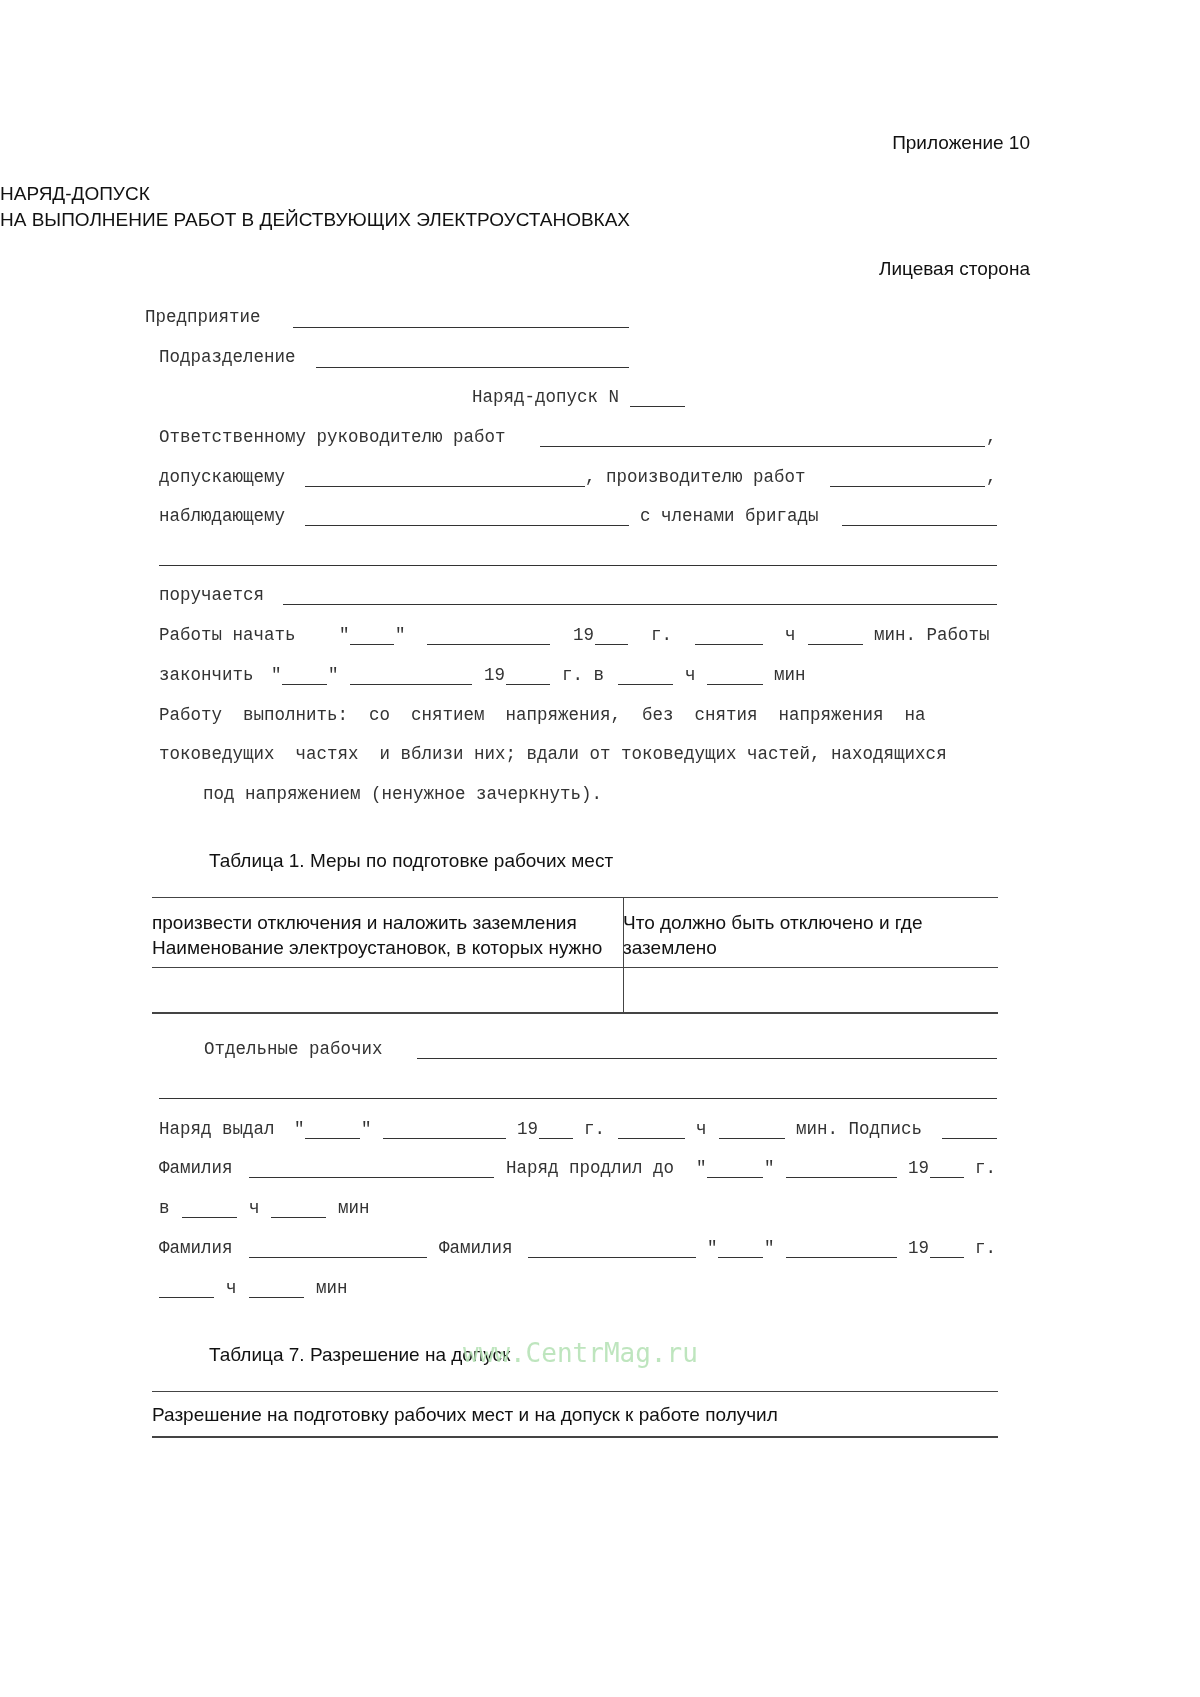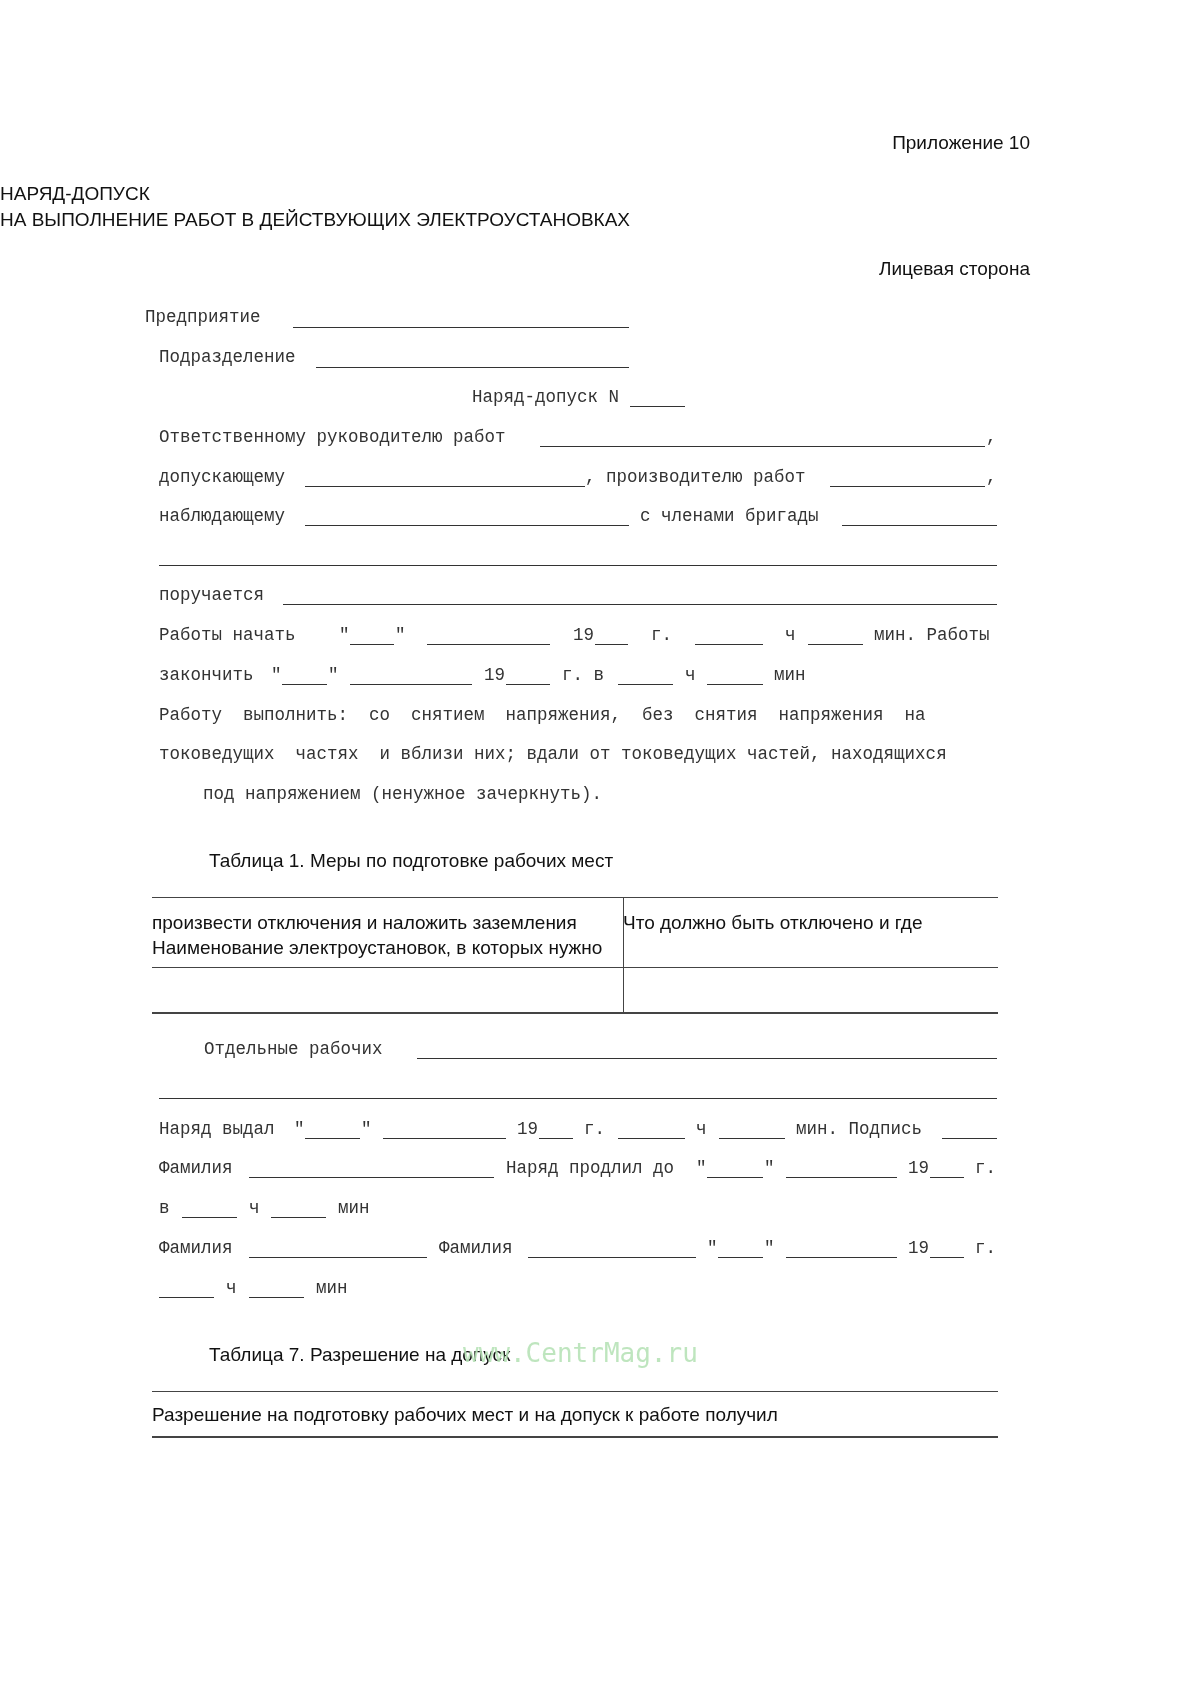--- a/index.html
+++ b/index.html
@@ -82,20 +82,21 @@
 
 <div class="abs sans" style="left:209px; top:850px;">Таблица 1. Меры по подготовке рабочих мест</div>
 <div>
   <div class="rule" style="left:152px; width:846px; top:897px;"></div>
   <div class="abs sans center" style="left:152px; width:471px; top:910px; line-height:25px;">
     <div>произвести отключения и наложить заземления</div>
     <div>Наименование электроустановок, в которых нужно</div>
   </div>
   <div class="abs sans center" style="left:623px; width:375px; top:910px; line-height:25px;">
     <div>Что должно быть отключено и где</div>
+    <div>заземлено</div>
   </div>
   <div class="rule" style="left:152px; width:846px; top:967px; border-top-width:1.3px;"></div>
   <div class="vrule" style="left:623px; top:898px; height:114px;"></div>
   <div class="abs" style="left:152px; width:471px; top:968px; height:44px;"></div>
   <div class="abs" style="left:624px; width:374px; top:968px; height:44px;"></div>
   <div class="rule" style="left:152px; width:846px; top:1012px; border-top-width:2px;"></div>
 </div>
 
 <div class="txt mono" style="left:204px; top:1038px;">Отдельные рабочих</div>
 <div class="line" style="left:417px; width:580px; top:1058px;"></div>

